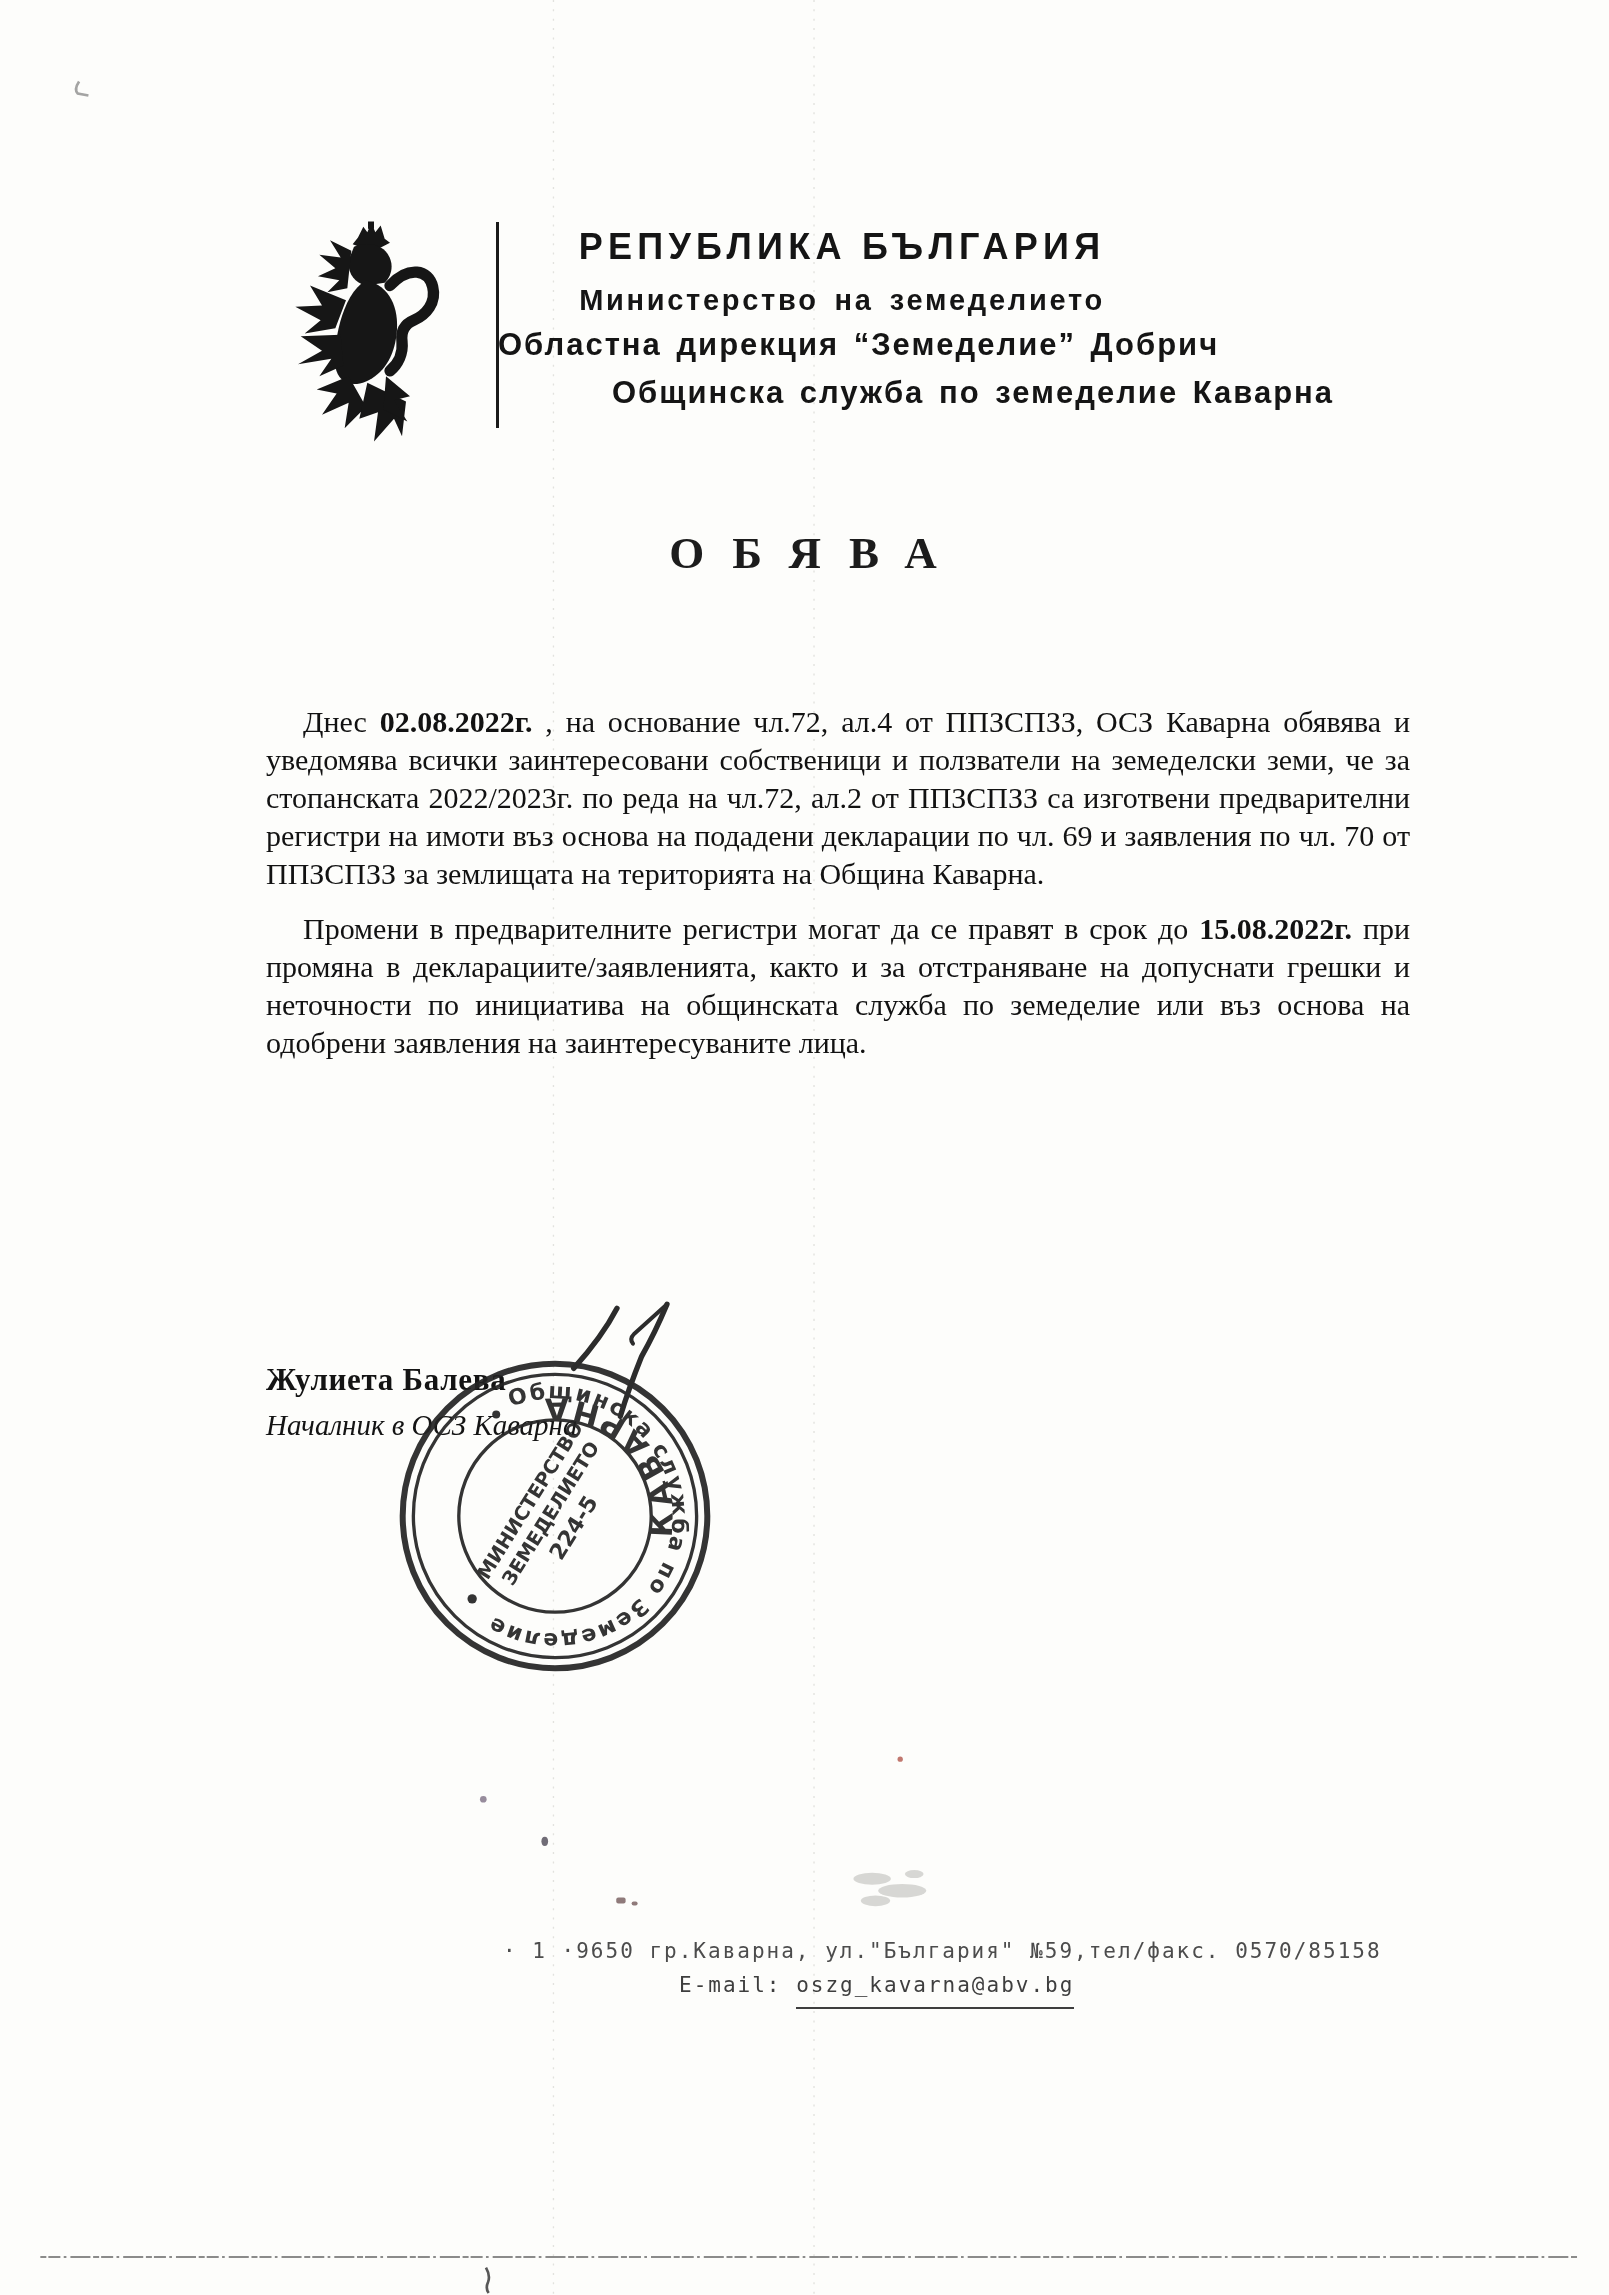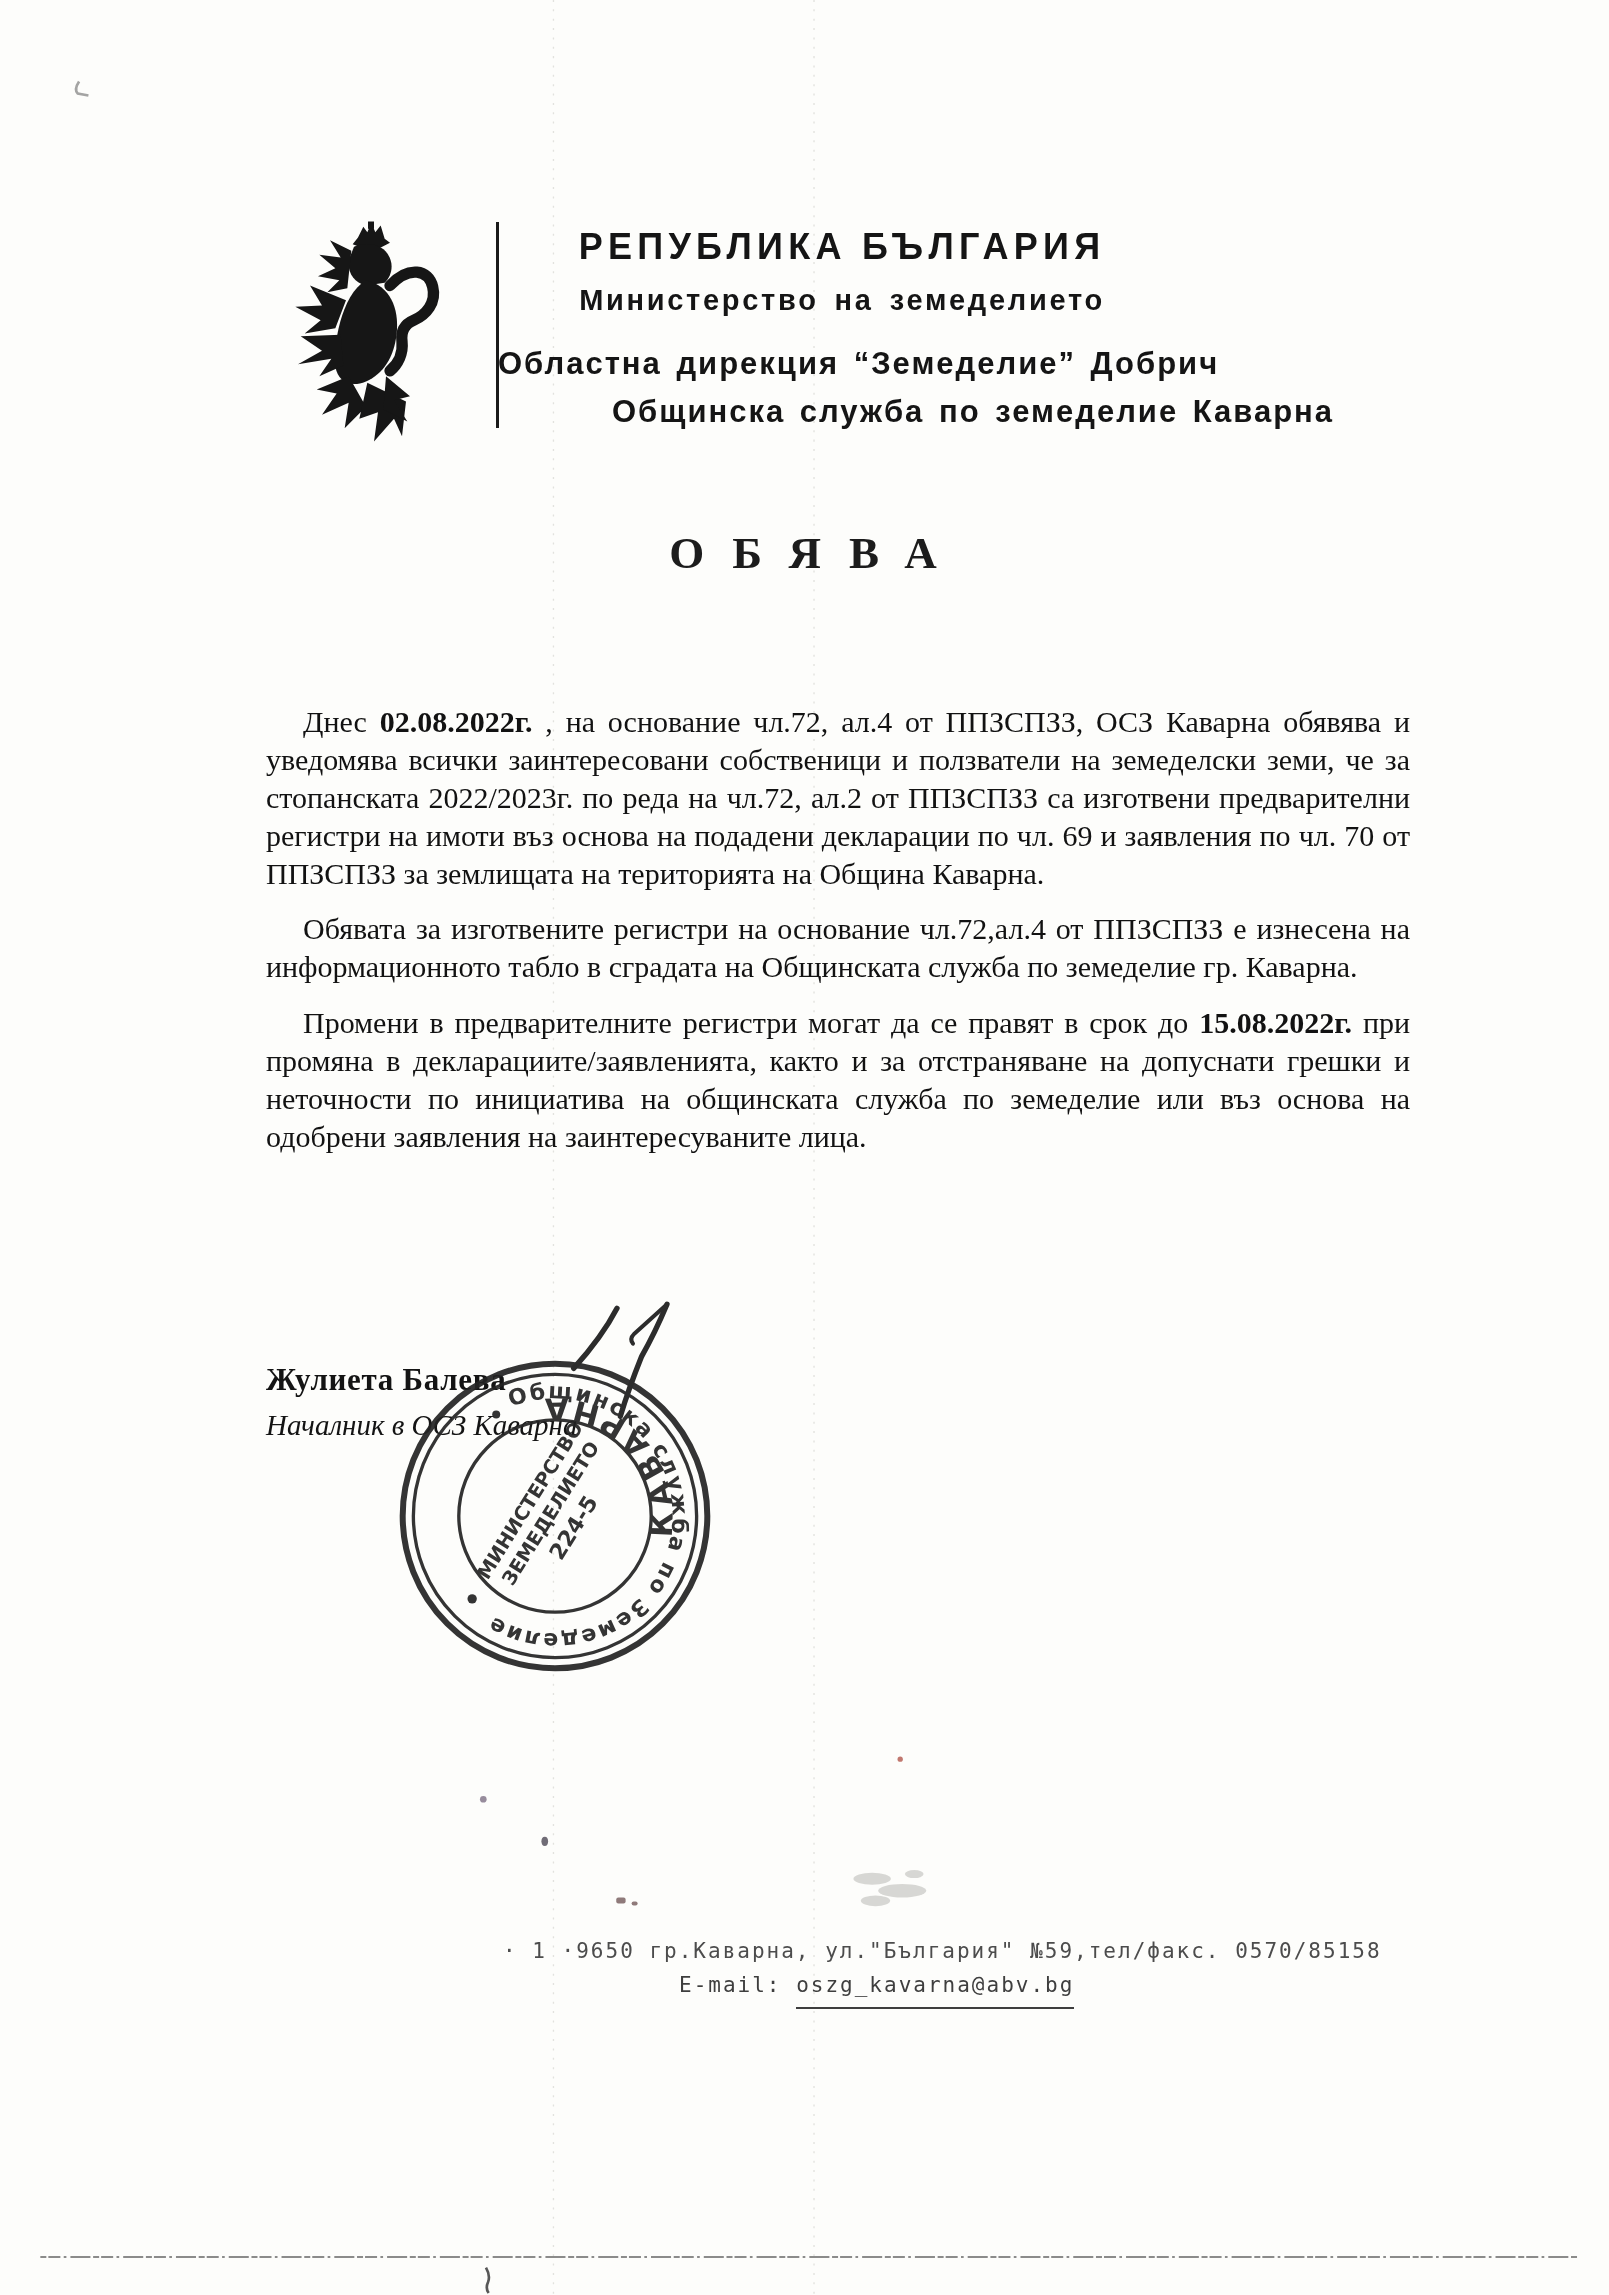--- a/index.html
+++ b/index.html
@@ -13,21 +13,21 @@
   
   .emblem{position:absolute;left:266px;top:221px;width:200px;height:231px;}
   .header-divider{position:absolute;left:496px;top:222px;width:3.3px;height:206px;background:#1a1a1a;}
   .header-text{
     position:absolute;left:498px;top:226px;width:688px;text-align:center;
     font-family:"Liberation Sans",sans-serif;font-weight:bold;color:#151515;
   }
   .header-text div{white-space:nowrap;}
   .hl1{font-size:36px;letter-spacing:5.3px;}
   .hl2{font-size:29px;letter-spacing:2.7px;word-spacing:5.3px;margin-top:16px;}
-  .hl3{font-size:31px;letter-spacing:2px;word-spacing:4px;margin-top:29px;}
+  .hl3{font-size:31px;letter-spacing:2px;word-spacing:4px;margin-top:10px;}
   .hl4{font-size:31px;letter-spacing:2px;word-spacing:4px;margin-top:12px;padding-left:114px;}
 
   
   .doc-title{
     position:absolute;left:0;top:527px;width:1610px;text-align:center;
     font-family:"Liberation Serif",serif;font-weight:bold;font-size:45px;
     letter-spacing:28px;padding-left:24px;box-sizing:border-box;color:#1c1c1c;
   }
 
   
@@ -110,21 +110,20 @@
   <div class="hl1">РЕПУБЛИКА БЪЛГАРИЯ</div>
   <div class="hl2">Министерство на земеделието</div>
   <div class="hl3">Областна дирекция “Земеделие” Добрич</div>
   <div class="hl4">Общинска служба по земеделие Каварна</div>
 </div>
 
 <div class="doc-title">ОБЯВА</div>
 
 <div class="body-text">
   <p class="para"><span>Днес </span><b>02.08.2022г.</b><span> , на основание чл.72, ал.4 от ППЗСПЗЗ, ОСЗ Каварна обявява и уведомява всички заинтересовани собственици и ползватели на земеделски земи, че за стопанската 2022/2023г. по реда на чл.72, ал.2 от ППЗСПЗЗ са изготвени предварителни регистри на имоти въз основа на подадени декларации по чл. 69 и заявления по чл. 70 от ППЗСПЗЗ за землищата на територията на Община Каварна.</span></p>
-  <p class="para">Обявата за изготвените регистри на основание чл.72,ал.4 от ППЗСПЗЗ е изнесена на информационното табло в сградата на Общинската служба по земеделие гр. Каварна.</p>
   <p class="para"><span>Промени в предварителните регистри могат да се правят в срок до </span><b>15.08.2022г.</b><span> при промяна в декларациите/заявленията, както и за отстраняване на допуснати грешки и неточности по инициатива на общинската служба по земеделие или въз основа на одобрени заявления на заинтересуваните лица.</span></p>
 </div>
 
 <div class="sig-block">
   <div class="sig-name">Жулиета Балева</div>
   <div class="sig-role">Началник в ОСЗ Каварна</div>
 </div>
 
 <svg class="stamp" viewBox="0 0 482 482">
   <g stroke="#242424" fill="none">

